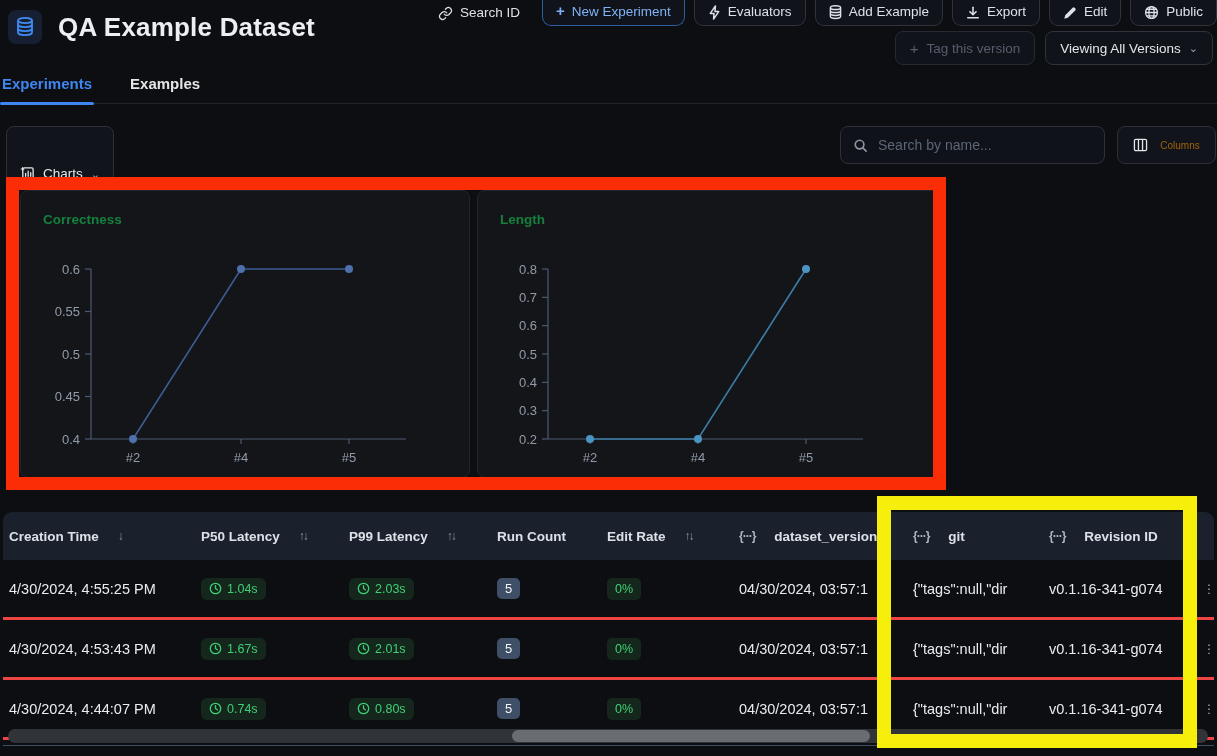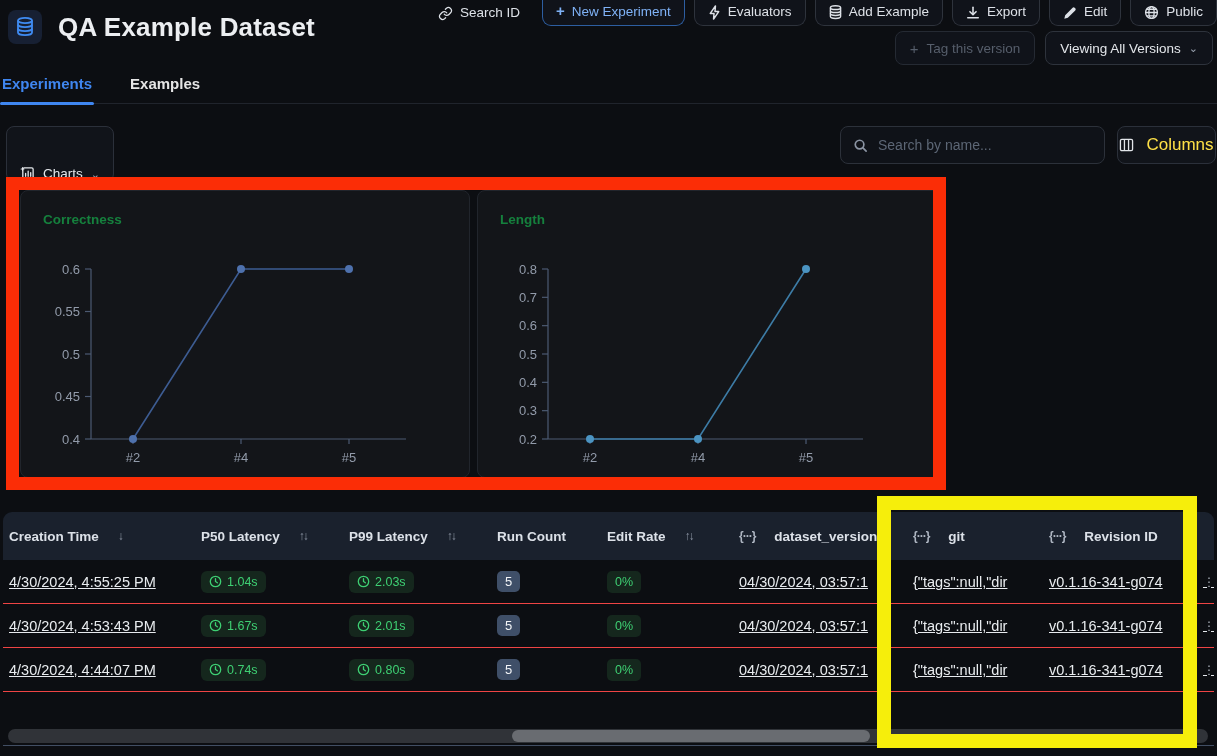--- a/index.html
+++ b/index.html
@@ -42,41 +42,41 @@
   .tab { font-size:15px; font-weight:600; color:#e5e5e5; padding-bottom:10px; position:relative; cursor:pointer; }
   .tab.active { color:#3f86f0; }
   .tab.active::after { content:""; position:absolute; left:-2px; right:-2px; bottom:-2px; height:3px; background:#3f86f0; border-radius:2px; }
 
   
   .controls { position:absolute; top:126px; left:0; width:100%; height:38px; }
   .charts-btn { position:absolute; left:6px; top:0; height:56px; display:flex; align-items:flex-end; gap:8px; padding:0 13px; border:1px solid #2b303a; border-radius:8px; background:#11141a; font-size:13.5px; color:#e3e6ea; cursor:pointer; }
   .search-box { position:absolute; left:840px; top:0; width:265px; height:38px; border:1px solid #2c313a; border-radius:8px; background:#0f1218; display:flex; align-items:center; gap:10px; padding:16px 12px; }
   .search-box input { background:transparent; border:none; outline:none; color:#cfd5dd; font-size:14px; width:100%; font-family:"Liberation Sans", sans-serif; }
   .search-box input::placeholder { color:#5c6675; }
-  .columns-btn { position:absolute; left:1117px; top:0; width:99px; height:38px; display:flex; align-items:center; justify-content:center; gap:12px; border:1px solid #2b303a; border-radius:8px; background:#11141a; font-size:17px; color:#fde047; cursor:pointer; }
+  .columns-btn { position:absolute; left:1117px; top:0; width:99px; height:38px; display:flex; align-items:center; justify-content:center; gap:12px; border:1px solid #2b303a; border-radius:8px; background:#11141a; font-size:10px; color:#a16207; cursor:pointer; }
 
   
   .chart-card { position:absolute; top:190px; height:288px; background:#131519; border:1px solid #21252c; border-radius:8px; }
   #chart-card-0 { left:20px;  width:450px; }
   #chart-card-1 { left:477px; width:463px; }
   .chart-title { font-size:13.5px; font-weight:bold; color:#15803d; padding:21px 0 0 22px; }
   .chart-svg { position:absolute; left:0; top:44px; }
 
   
   .exp-table { position:absolute; left:3px; top:512px; width:1211px; height:234px; border-bottom:1px solid #414e63; }
   .t-header {
     display:grid; grid-template-columns:192px 148px 148px 110px 132px 174px 136px 150px 1fr;
     height:48px; background:#1a212d; border-radius:9px 9px 0 0; align-items:center;
   }
   .th { display:flex; align-items:center; gap:19px; font-size:13.5px; font-weight:600; color:#dce1e8; padding-left:6px; white-space:nowrap; overflow:hidden; cursor:pointer; }
   .th .braces { color:#aeb6c2; font-size:12px; letter-spacing:-1px; }
   .th .sort { color:#8b94a3; font-size:12px; letter-spacing:-2px; }
   .t-row {
     display:grid; grid-template-columns:192px 148px 148px 110px 132px 174px 136px 150px 1fr;
-    height:44px; align-items:center; border-bottom:1px solid #ef4444; cursor:pointer;text-decoration:underline;
+    height:60px; align-items:center; border-bottom:3px solid #ef4444; cursor:pointer;
   }
   .td { padding-left:6px; font-size:14.5px; color:#e9ecef; white-space:nowrap; overflow:hidden; }
   .badge-latency { display:inline-flex; align-items:center; gap:5px; background:#15271d; color:#3ecf73; font-size:12.5px; border-radius:6px; padding:4px 8px; }
   .badge-count { display:inline-block; background:#3f4f68; color:#f2f4f7; font-size:13px; border-radius:5px; padding:3px 8px; }
   .badge-rate { display:inline-block; background:#15271d; color:#3ecf73; font-size:12.5px; border-radius:5px; padding:4px 8px; }
   .td.sliver { color:#aeb4bd; font-size:12px; padding-left:10px; }
 
   
   .hscroll { position:absolute; left:8px; top:729px; width:1200px; height:14px; background:#303338; border-radius:7px; }
   .hscroll-thumb { position:absolute; left:504px; top:1px; width:358px; height:12px; background:#696c71; border-radius:6px; cursor:grab; }

